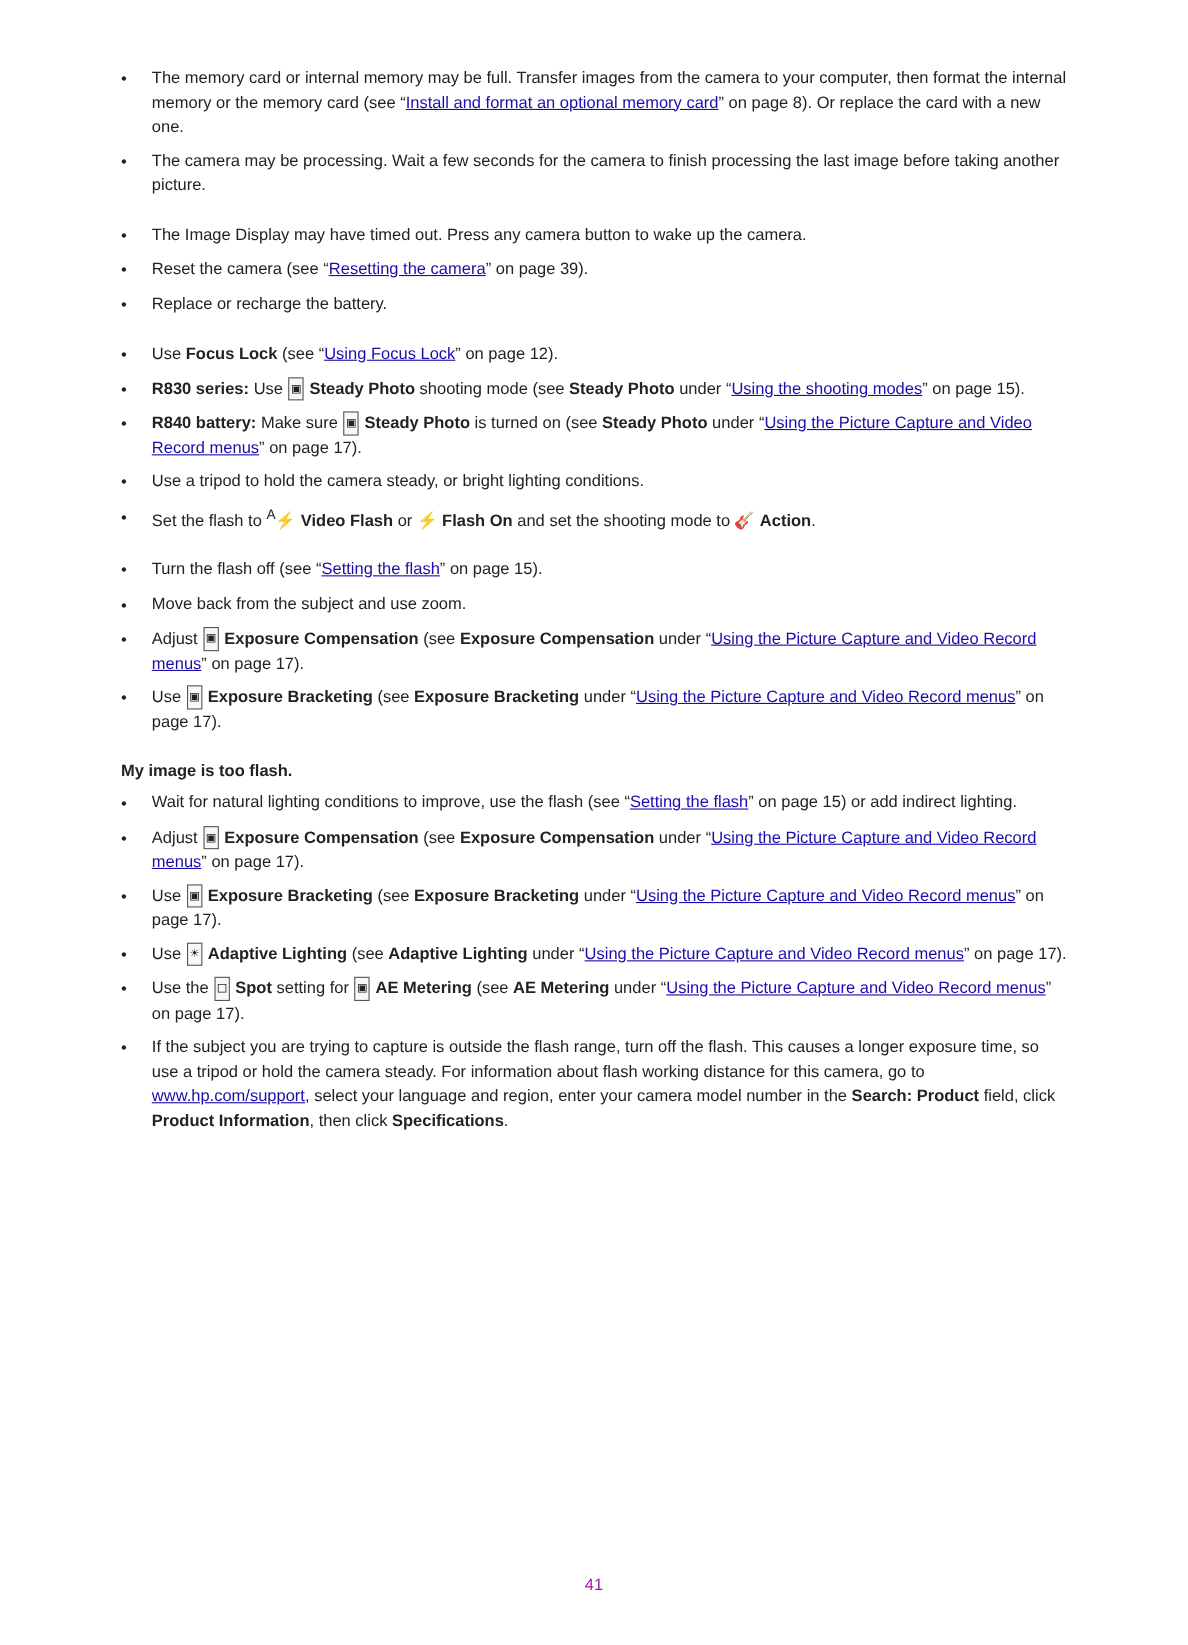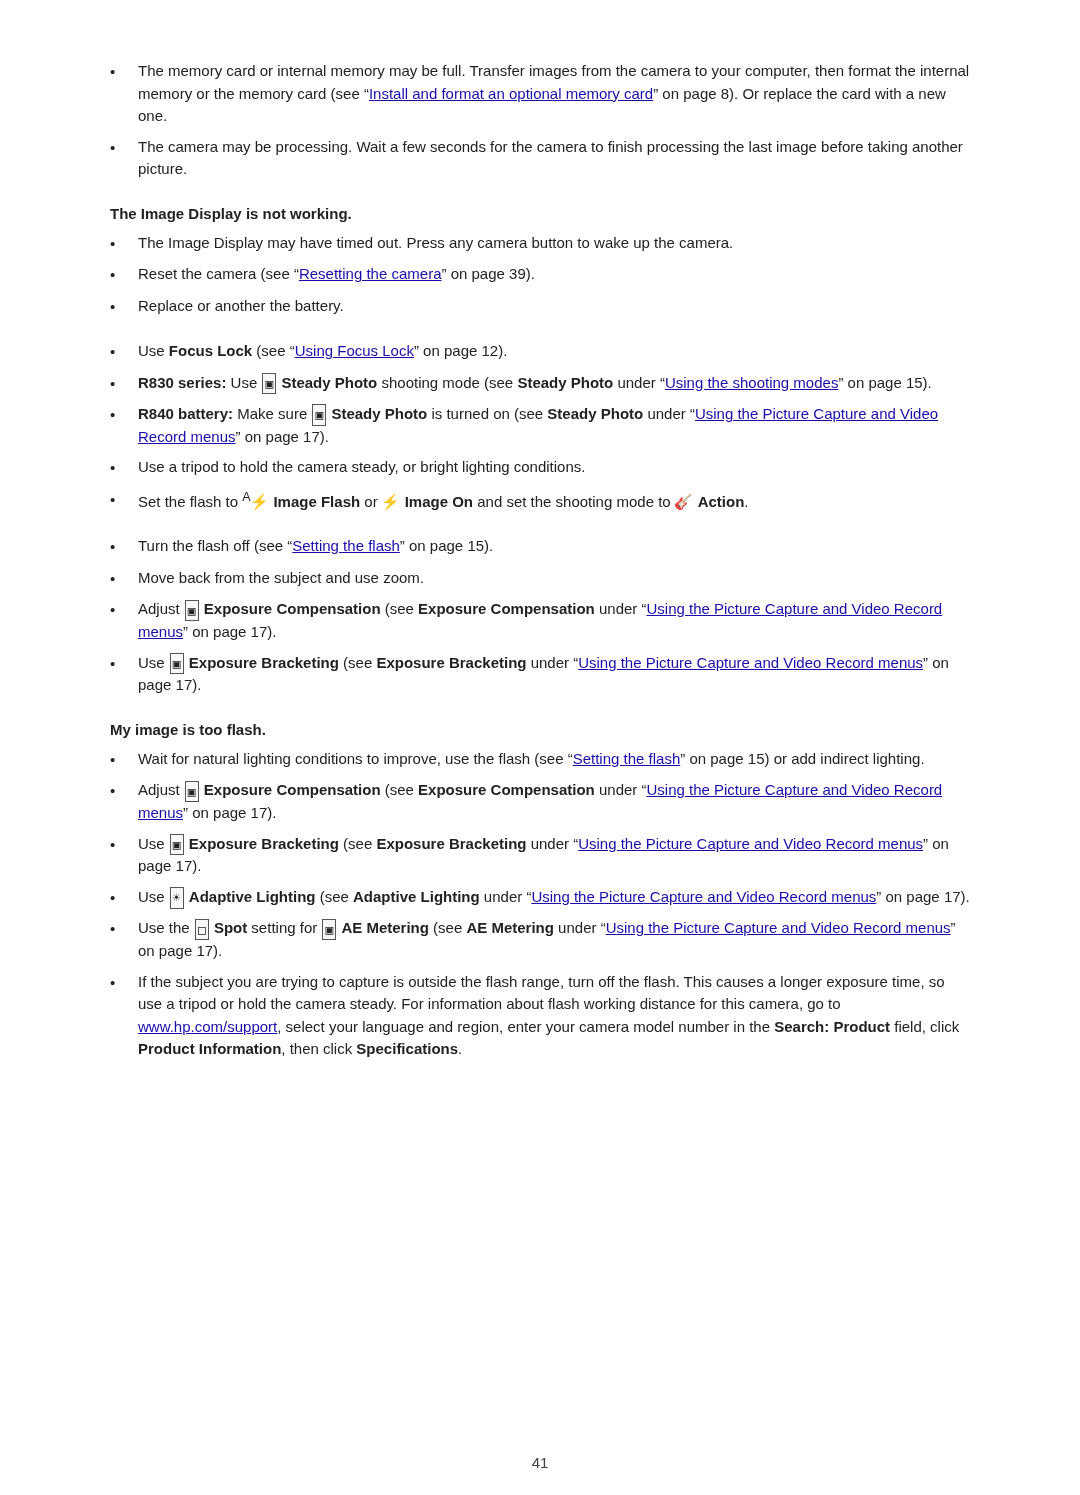--- a/index.html
+++ b/index.html
@@ -54,25 +54,25 @@
       font-size: 13px;
       border: 1px solid #555;
       padding: 0 2px;
       margin: 0 1px;
       font-family: monospace;
       vertical-align: middle;
       background: #f8f8f8;
     }
     .page-number {
       position: absolute;
-      bottom: 24px;
+      bottom: 46px;
       left: 50%;
       transform: translateX(-50%);
       font-size: 15px;
-      color: #404040;
+      color: #a21caf;
     }
     strong { font-weight: bold; }
   </style>
 </head>
 <body>
 
 <div class="page">
 
   <div class="bullet-section">
     <ul>
@@ -85,38 +85,37 @@
       <li>
         <span class="bullet">•</span>
         <span class="li-content">
           The camera may be processing. Wait a few seconds for the camera to finish processing the last image before taking another picture.
         </span>
       </li>
     </ul>
   </div>
 
   <div class="bullet-section">
-    <div class="section-heading">The Image Display is not working.</div>
     <ul>
       <li>
         <span class="bullet">•</span>
         <span class="li-content">
           The Image Display may have timed out. Press any camera button to wake up the camera.
         </span>
       </li>
       <li>
         <span class="bullet">•</span>
         <span class="li-content">
           Reset the camera (see “<a>Resetting the camera</a>” on page 39).
         </span>
       </li>
       <li>
         <span class="bullet">•</span>
         <span class="li-content">
-          Replace or another the battery.
+          Replace or recharge the battery.
         </span>
       </li>
     </ul>
   </div>
 
   <div class="bullet-section">
     <ul>
       <li>
         <span class="bullet">•</span>
         <span class="li-content">
@@ -137,21 +136,21 @@
       </li>
       <li>
         <span class="bullet">•</span>
         <span class="li-content">
           Use a tripod to hold the camera steady, or bright lighting conditions.
         </span>
       </li>
       <li>
         <span class="bullet">•</span>
         <span class="li-content">
-          Set the flash to <sup>A</sup>⚡ <strong>Image Flash</strong> or ⚡ <strong>Image On</strong> and set the shooting mode to 🎸 <strong>Action</strong>.
+          Set the flash to <sup>A</sup>⚡ <strong>Video Flash</strong> or ⚡ <strong>Flash On</strong> and set the shooting mode to 🎸 <strong>Action</strong>.
         </span>
       </li>
     </ul>
   </div>
 
   <div class="bullet-section">
     <ul>
       <li>
         <span class="bullet">•</span>
         <span class="li-content">

